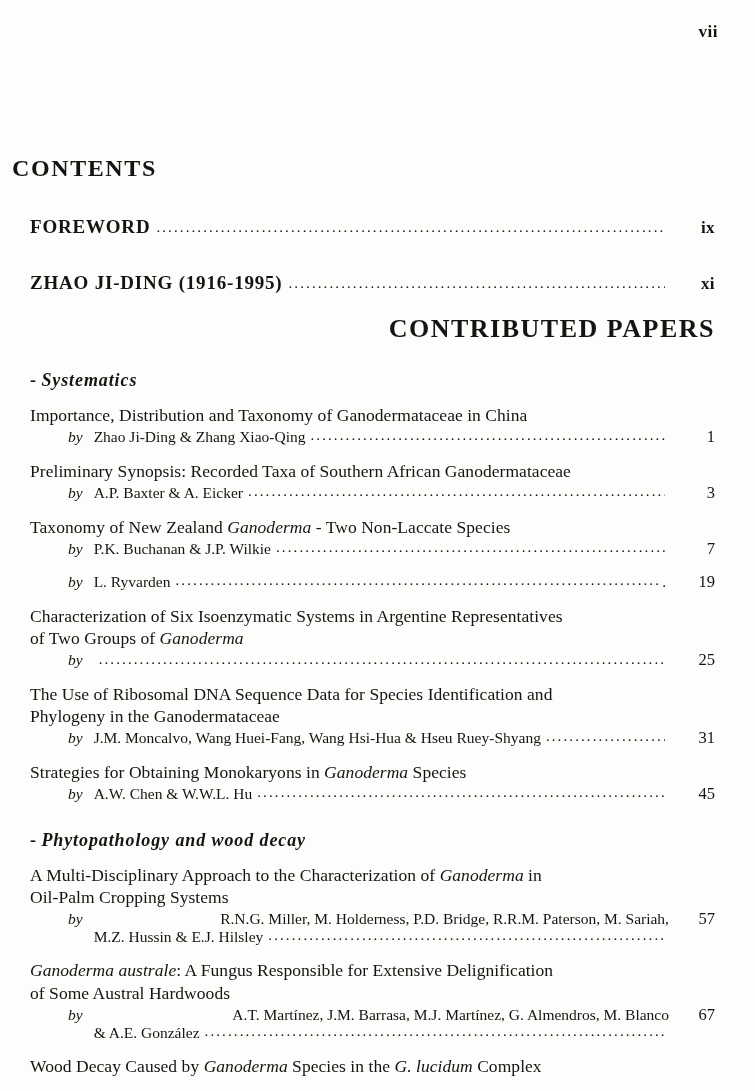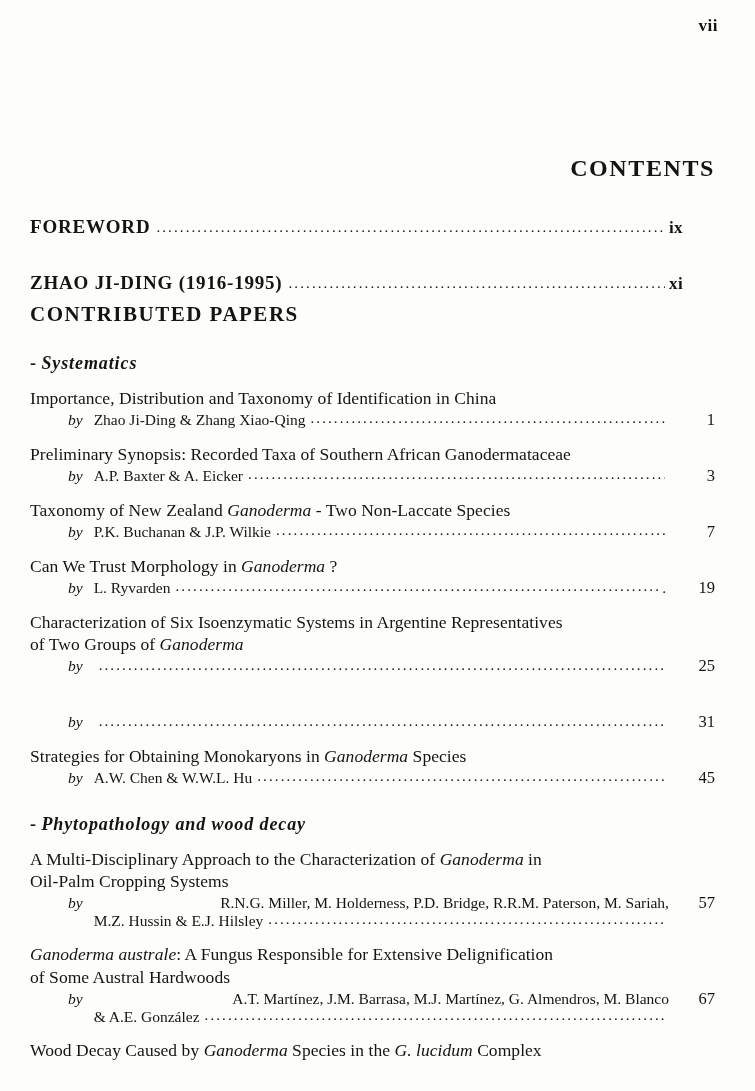--- a/index.html
+++ b/index.html
@@ -19,38 +19,38 @@
     position: relative;
     width: 755px;
     height: 1091px;
     box-sizing: border-box;
     padding: 0;
   }
 
   
   .folio {
     position: absolute;
-    top: 16px;
+    top: 22px;
     right: 37px;
     font-weight: bold;
     font-size: 17px;
     letter-spacing: 0.5px;
   }
 
   
   .column {
     position: absolute;
     left: 30px;
     top: 0;
     width: 685px;
   }
 
   
   .contents-title {
-    text-align: right;
+    text-align: left;
     font-weight: bold;
     font-size: 24px;
     letter-spacing: 1.6px;
     margin-top: 155px;
     margin-left: -18px;
   }
 
   
   .front-row {
     display: flex;
@@ -67,31 +67,33 @@
     white-space: nowrap;
     margin: 0 4px 0 6px;
     color: #1a1a18;
     font-weight: normal;
     font-size: 15px;
     letter-spacing: 2.1px;
     transform: translateY(-1px);
   }
   .front-row .pageno {
     width: 46px;
+    text-align: right;
     font-size: 17px;
     letter-spacing: 0.4px;
     flex: 0 0 auto;
   }
 
   
   .section-head {
     font-weight: bold;
-    font-size: 21px;
+    font-size: 26px;
     letter-spacing: 1.5px;
-    margin-top: 8px;
+    margin-top: 20px;
+    text-align: right;
   }
 
   
   .subsection {
     font-weight: bold;
     font-style: italic;
     font-size: 18px;
     letter-spacing: 0.9px;
     margin-top: 26px;
   }
@@ -176,21 +178,21 @@
           <span class="leader">...........................................................................................................................................................................................................................</span>
           <span class="pageno">xi</span>
         </div>
       </div>
 
     <div class="section-head">CONTRIBUTED  PAPERS</div>
 
     <div id="sections-list">
         <div class="subsection"><span class="dash">-</span><span>&nbsp;Systematics</span></div>
         <div class="entry">
-          <div class="entry-title"><span>Importance, Distribution and Taxonomy of Identification in China</span></div>
+          <div class="entry-title"><span>Importance, Distribution and Taxonomy of Ganodermataceae in China</span></div>
           <div class="authors">
             <span class="by">by</span>
             <div class="names-wrap">
               <div class="names-line">
                 <span class="names">Zhao Ji-Ding &amp; Zhang Xiao-Qing</span>
                 <span class="leader">...........................................................................................................................................................................................................................</span>
               </div>
             </div>
             <span class="pageno">1</span>
           </div>
@@ -215,21 +217,20 @@
             <div class="names-wrap">
               <div class="names-line">
                 <span class="names">P.K. Buchanan  &amp;  J.P. Wilkie</span>
                 <span class="leader">...........................................................................................................................................................................................................................</span>
               </div>
             </div>
             <span class="pageno">7</span>
           </div>
         </div>
         <div class="entry">
-          <div class="entry-title"><span>Can We Trust Morphology in </span><i>Ganoderma</i><span> ?</span></div>
           <div class="authors">
             <span class="by">by</span>
             <div class="names-wrap">
               <div class="names-line">
                 <span class="names">L. Ryvarden</span>
                 <span class="leader">...........................................................................................................................................................................................................................</span>
               </div>
             </div>
             <span class="stray-dot">.</span>
             <span class="pageno">19</span>
@@ -241,25 +242,26 @@
             <span class="by">by</span>
             <div class="names-wrap">
               <div class="names-line">
                 <span class="leader">...........................................................................................................................................................................................................................</span>
               </div>
             </div>
             <span class="pageno">25</span>
           </div>
         </div>
         <div class="entry">
-          <div class="entry-title"><br></div>
-          <div class="authors">
-            <span class="by">by</span>
-            <div class="names-wrap">
-              <div class="names-line">
+          <div class="entry-title"><span>The Use of Ribosomal DNA Sequence Data for Species Identification and</span><br><span>Phylogeny in the Ganodermataceae</span></div>
+          <div class="authors">
+            <span class="by">by</span>
+            <div class="names-wrap">
+              <div class="names-line">
+                <span class="names">J.M. Moncalvo, Wang Huei-Fang, Wang Hsi-Hua &amp; Hseu Ruey-Shyang</span>
                 <span class="leader">...........................................................................................................................................................................................................................</span>
               </div>
             </div>
             <span class="pageno">31</span>
           </div>
         </div>
         <div class="entry">
           <div class="entry-title"><span>Strategies for Obtaining Monokaryons in </span><i>Ganoderma</i><span> Species</span></div>
           <div class="authors">
             <span class="by">by</span>

